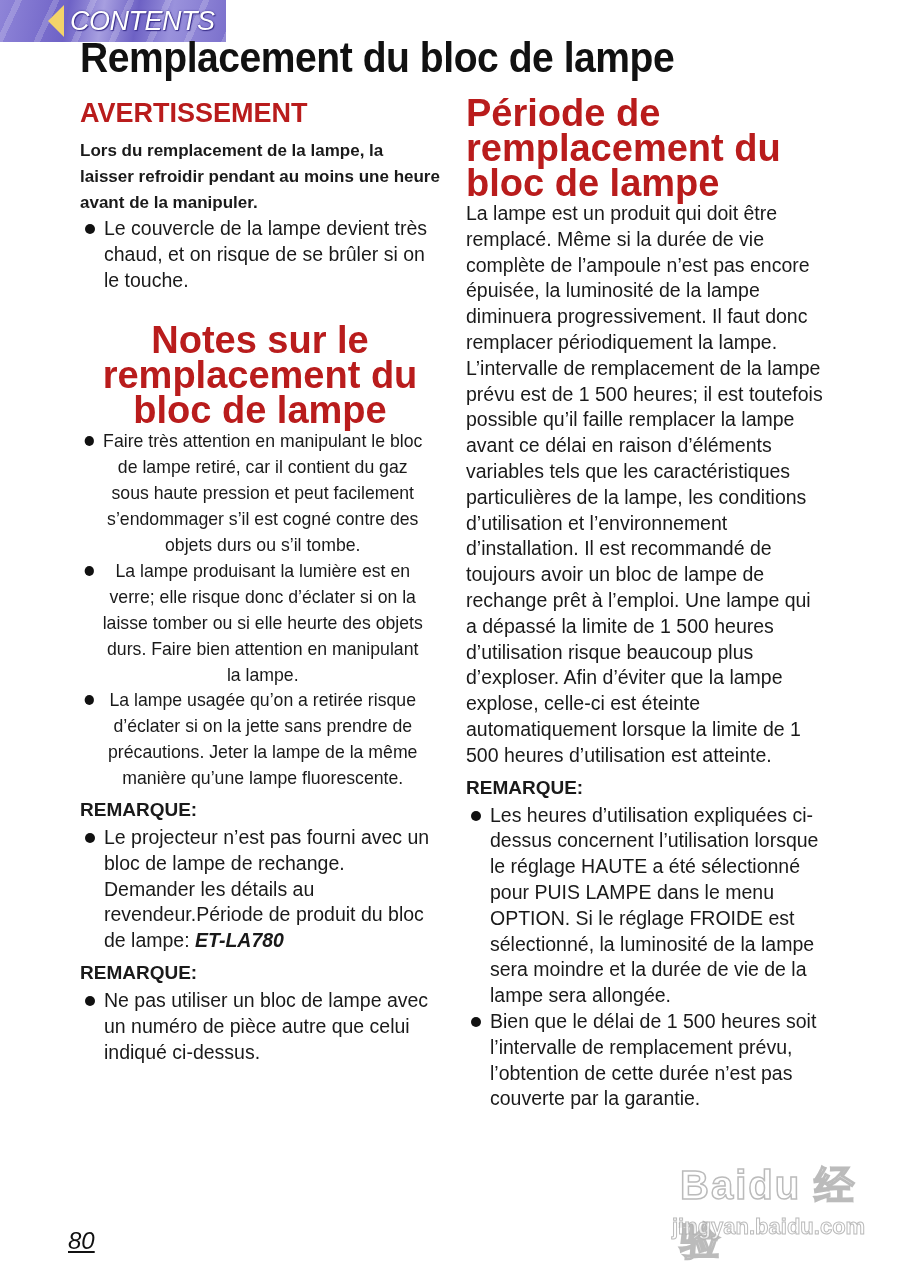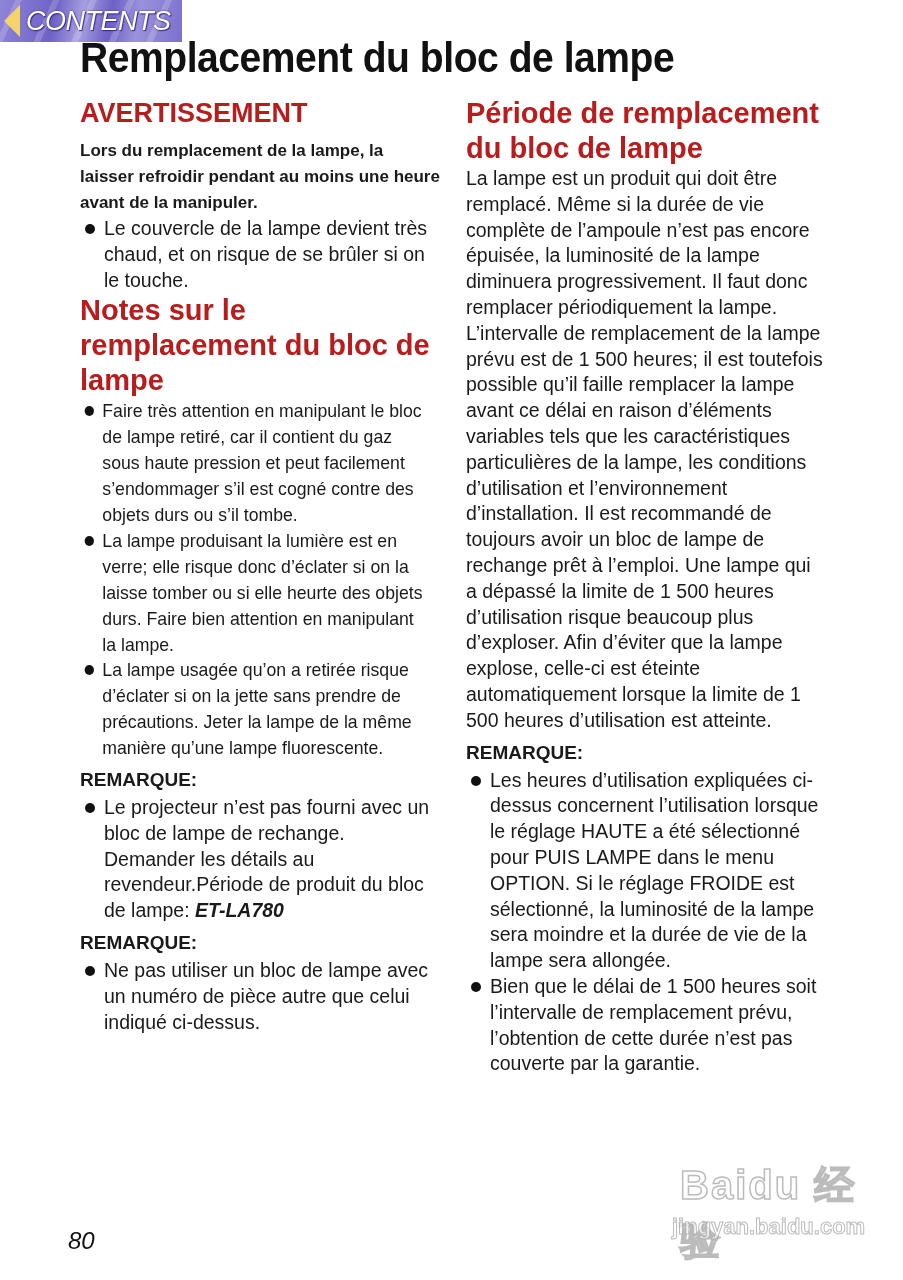--- a/index.html
+++ b/index.html
@@ -3,21 +3,21 @@
 <meta charset="utf-8">
 <style>
   html, body { margin: 0; padding: 0; background: #ffffff; }
   body {
     width: 903px; height: 1280px; position: relative; overflow: hidden;
     font-family: "Liberation Sans", sans-serif; color: #1a1a1a;
   }
   .contents-btn {
     position: absolute; left: 0; top: 0; width: 182px; height: 42px;
     background: linear-gradient(100deg, #8f85d8 0%, #6e62c6 30%, #a79fe0 45%, #6d61c4 60%, #9a92dc 75%, #7b70cc 100%);
-    display: flex; align-items: center; cursor: pointer; overflow: hidden;
+    display: flex; align-items: center; cursor: pointer; overflow: hidden; padding-left: 44px;
   }
   .contents-btn::before {
     content: ""; position: absolute; inset: 0;
     background: repeating-linear-gradient(115deg, rgba(255,255,255,0.0) 0 14px, rgba(255,255,255,0.18) 14px 20px, rgba(255,255,255,0) 20px 34px);
   }
   .contents-arrow {
     position: relative; margin-left: 4px; width: 0; height: 0;
     border-top: 16px solid transparent; border-bottom: 16px solid transparent;
     border-right: 16px solid #f3d36a;
   }
@@ -31,33 +31,33 @@
     font-size: 42px; font-weight: bold; letter-spacing: -0.5px; color: #111;
     transform: scaleX(0.93); transform-origin: left;
     white-space: nowrap;
   }
   .col { position: absolute; top: 96px; }
   .col-left { left: 80px; width: 360px; }
   .col-right { left: 466px; width: 360px; }
   h2 {
     margin: 0; font-size: 27px; font-weight: bold; line-height: 34px; color: #b91c1c;
   }
-  h2.big { font-size: 29px; line-height: 35px; }
+  h2.big { font-size: 38px; line-height: 35px; }
   .warn-bold { font-weight: bold; font-size: 17px; line-height: 26px; margin: 8px 0 0 0; }
   p.body { margin: 0; font-size: 19.5px; line-height: 25.8px; }
   ul.bul { list-style: none; margin: 0; padding: 0; }
   ul.bul li { position: relative; padding-left: 24px; font-size: 19.5px; line-height: 25.8px; }
   ul.bul li .dot {
     position: absolute; left: 5px; top: 8px; width: 10px; height: 10px; border-radius: 50%; background: #111;
   }
   ul.cond li { font-size: 19px; line-height: 25.9px; transform: scaleX(0.93); transform-origin: left; width: 345px; }
   .label-bold { font-weight: bold; font-size: 19px; line-height: 26px; margin: 6px 0 2px 0; }
   .strong { font-weight: bold; font-style: italic; }
   .page-number {
-    position: absolute; left: 68px; top: 1227px; font-size: 24px; font-style: italic; color: #111;
+    position: absolute; left: 68px; top: 1227px; font-size: 24px; font-style: italic; color: #111; text-decoration: underline;
   }
   .watermark {
     position: absolute; left: 640px; top: 1150px; width: 210px; height: 95px; pointer-events: none;
     color: rgba(200,200,200,0.75);
     margin-left: 32px;
   }
   .wm-brand { position: absolute; left: 8px; top: 8px; font-size: 40px; font-weight: bold; letter-spacing: 2px;
     color: rgba(255,255,255,0.7); -webkit-text-stroke: 1.5px rgba(170,170,170,0.8); }
   .wm-url { position: absolute; left: 0; top: 64px; font-size: 22px; font-weight: bold;
     color: rgba(255,255,255,0.7); -webkit-text-stroke: 1px rgba(170,170,170,0.8); }
@@ -74,21 +74,21 @@
 
 <div class="col col-left">
   <section>
     <h2>AVERTISSEMENT</h2>
     <p class="warn-bold">Lors du remplacement de la lampe, la laisser refroidir pendant au moins une heure avant de la manipuler.</p>
     <ul class="bul">
       <li><span class="dot"></span><span>Le couvercle de la lampe devient très chaud, et on risque de se brûler si on le touche.</span></li>
     </ul>
   </section>
 
-  <section style="margin-top:0;">
+  <section style="margin-top:30px;text-align:center;">
     <h2 class="big">Notes sur le remplacement du bloc de lampe</h2>
     <ul class="bul cond">
       <li><span class="dot"></span><span>Faire très attention en manipulant le bloc de lampe retiré, car il contient du gaz sous haute pression et peut facilement s’endommager s’il est cogné contre des objets durs ou s’il tombe.</span></li>
       <li><span class="dot"></span><span>La lampe produisant la lumière est en verre; elle risque donc d’éclater si on la laisse tomber ou si elle heurte des objets durs. Faire bien attention en manipulant la lampe.</span></li>
       <li><span class="dot"></span><span>La lampe usagée qu’on a retirée risque d’éclater si on la jette sans prendre de précautions. Jeter la lampe de la même manière qu’une lampe fluorescente.</span></li>
     </ul>
   </section>
 
   <section>
     <div class="label-bold">REMARQUE:</div>

